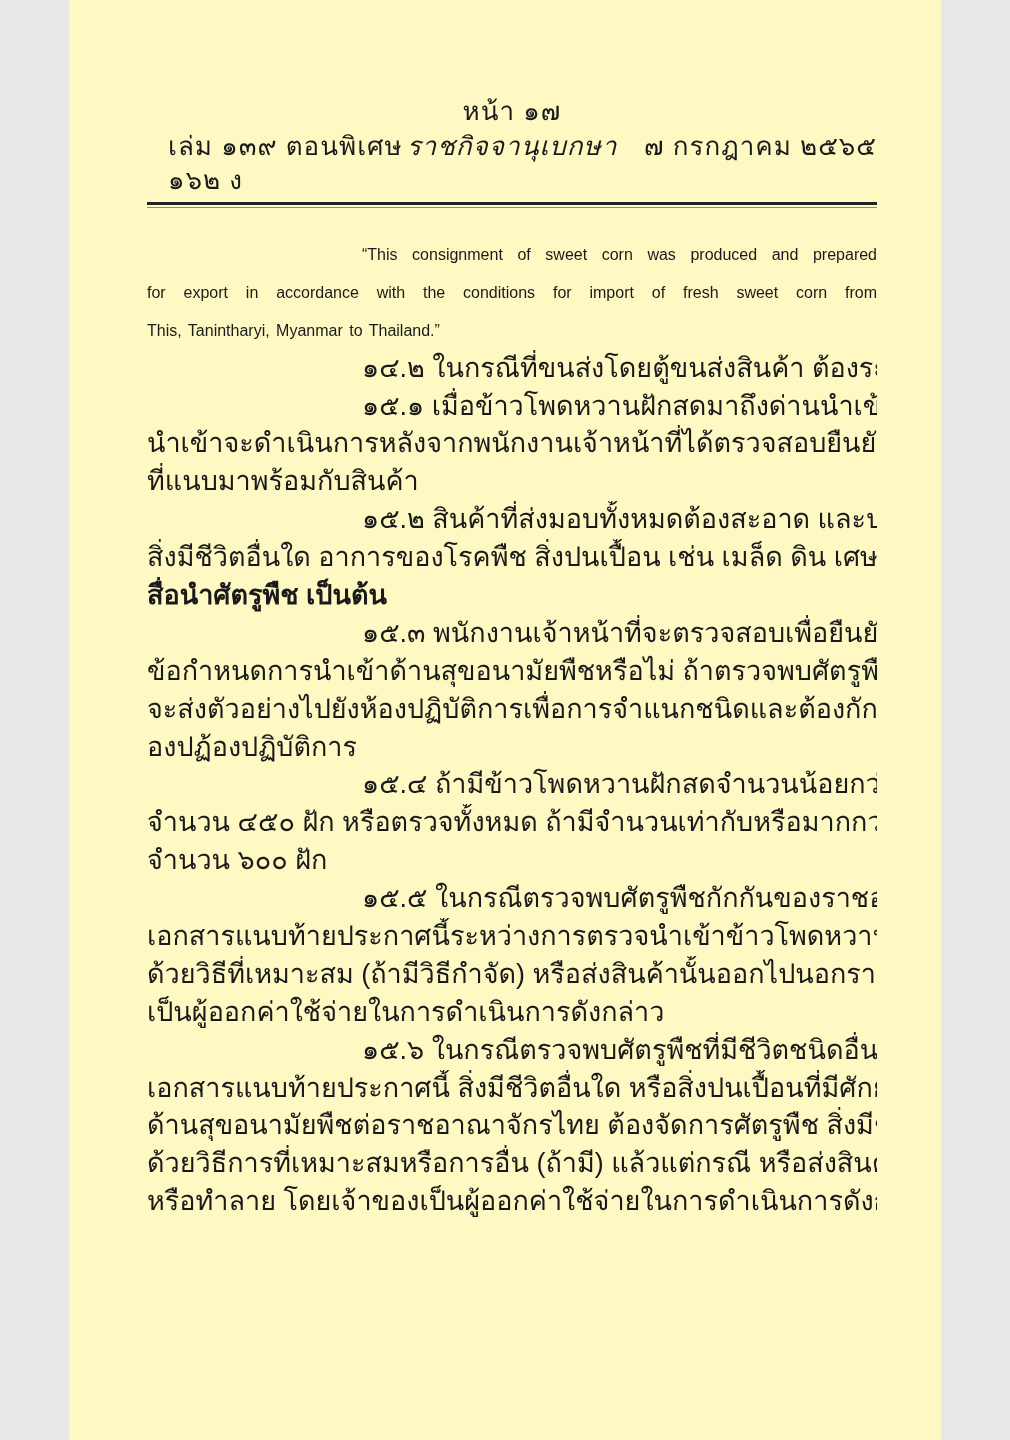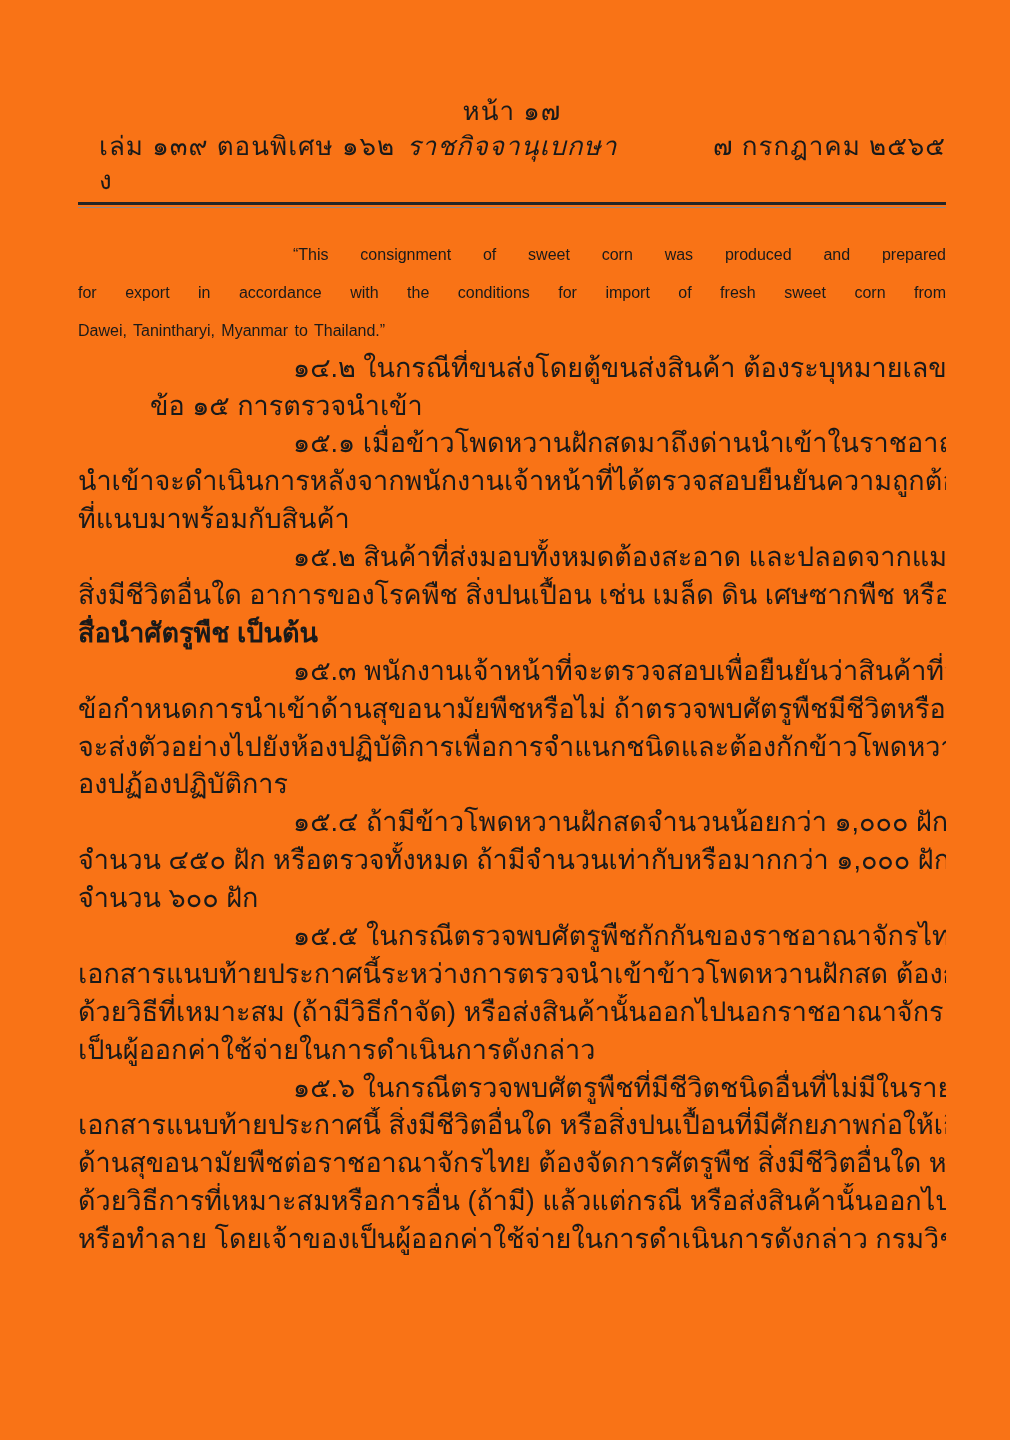--- a/index.html
+++ b/index.html
@@ -1,21 +1,21 @@
 <!DOCTYPE html>
 <html lang="th"><head>
 <meta charset="utf-8">
 <style>
   html, body { margin: 0; padding: 0; background: #e8e8e8; }
   .page {
     position: relative;
-    width: 1010px;
+    width: 872px;
     height: 1440px;
     margin: 0 auto;
-    background: #f97316;
+    background: #fef9c3;
     overflow: hidden;
     color: #1a1a1a;
     font-family: "Liberation Sans", "DejaVu Sans", sans-serif;
   }
   .content {
     position: absolute;
     left: 78px;
     right: 64px;
     top: 0;
   }
@@ -67,27 +67,24 @@
         <span class="gz-pubname">ราชกิจจานุเบกษา</span>
         <span class="gz-date">๗ กรกฎาคม ๒๕๖๕</span>
       </div>
       <div class="gz-rule"></div>
     </div>
 
     <div class="doc-body" id="doc-body">
         <div>
           <div class="line jfull en" style="padding-left: 215px;">“This consignment of sweet corn was produced and prepared</div>
           <div class="line jfull en" style="padding-left: 0px;">for export in accordance with the conditions for import of fresh sweet corn from</div>
-          <div class="line en" style="padding-left: 0px;">Dawei, Tanintharyi, Myanmar to Thailand.”</div>
+          <div class="line en" style="padding-left: 0px;">This, Tanintharyi, Myanmar to Thailand.”</div>
         </div>
         <div>
           <div class="line jfull" style="padding-left: 215px;">๑๔.๒ ในกรณีที่ขนส่งโดยตู้ขนส่งสินค้า ต้องระบุหมายเลขตู้ขนส่งสินค้า</div>
-        </div>
-        <div>
-          <div class="line" style="padding-left: 72px;">ข้อ ๑๕ การตรวจนำเข้า</div>
         </div>
         <div>
           <div class="line jfull" style="padding-left: 215px;">๑๕.๑ เมื่อข้าวโพดหวานฝักสดมาถึงด่านนำเข้าในราชอาณาจักรไทย การตรวจ</div>
           <div class="line jfull" style="padding-left: 0px;">นำเข้าจะดำเนินการหลังจากพนักงานเจ้าหน้าที่ได้ตรวจสอบยืนยันความถูกต้องของเอกสารทั้งหมด</div>
           <div class="line" style="padding-left: 0px;">ที่แนบมาพร้อมกับสินค้า</div>
         </div>
         <div>
           <div class="line jfull" style="padding-left: 215px;">๑๕.๒ สินค้าที่ส่งมอบทั้งหมดต้องสะอาด และปลอดจากแมลงที่มีชีวิต</div>
           <div class="line jfull" style="padding-left: 0px;">สิ่งมีชีวิตอื่นใด อาการของโรคพืช สิ่งปนเปื้อน เช่น เมล็ด ดิน เศษซากพืช หรือสิ่งอื่นใดที่อาจเป็น</div>
           <div class="line" style="padding-left: 0px; font-weight: bold;">สื่อนำศัตรูพืช เป็นต้น</div>

